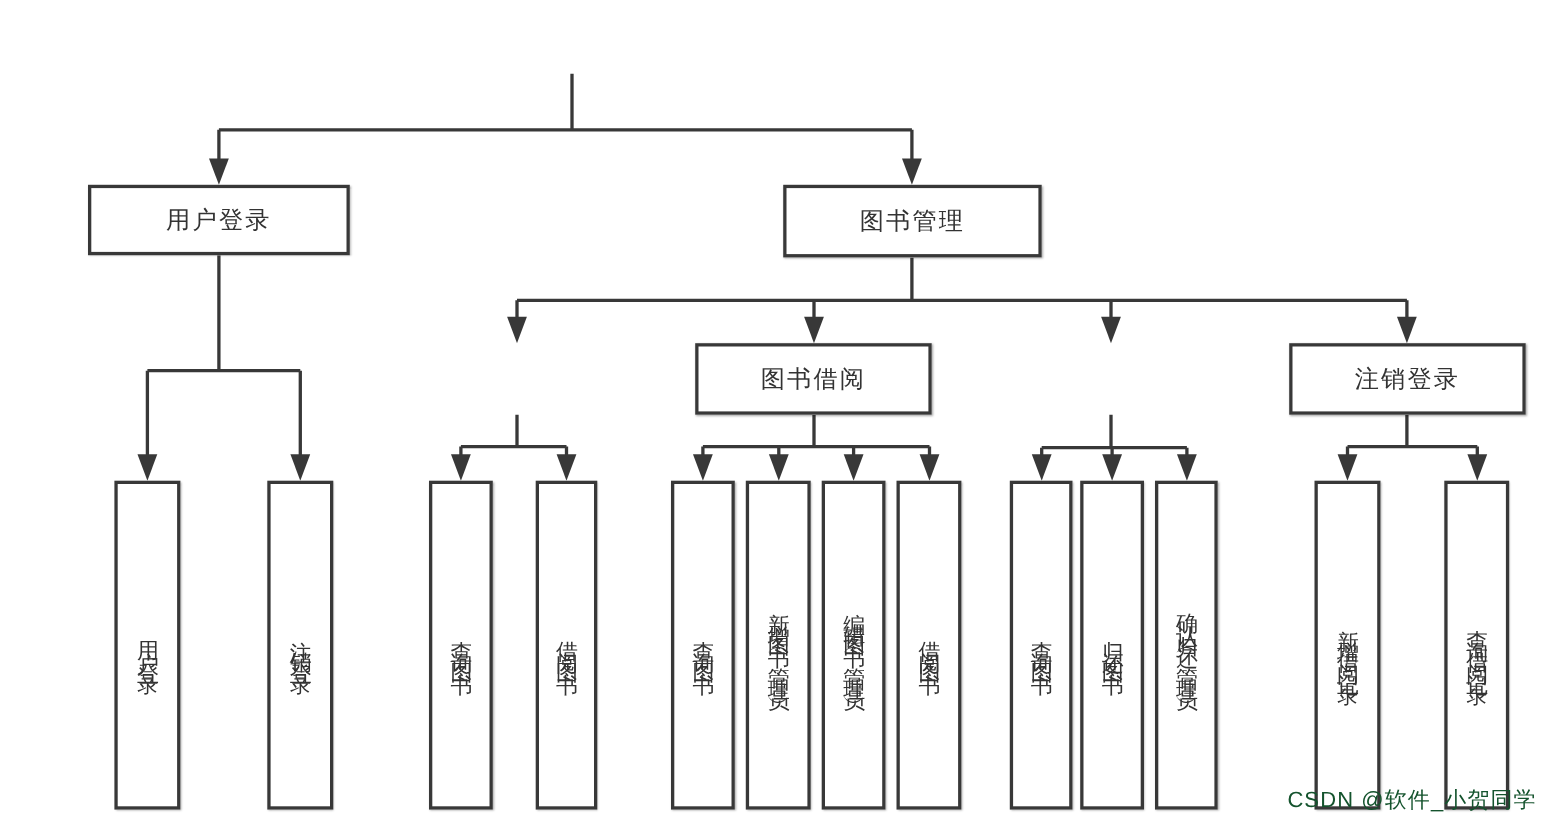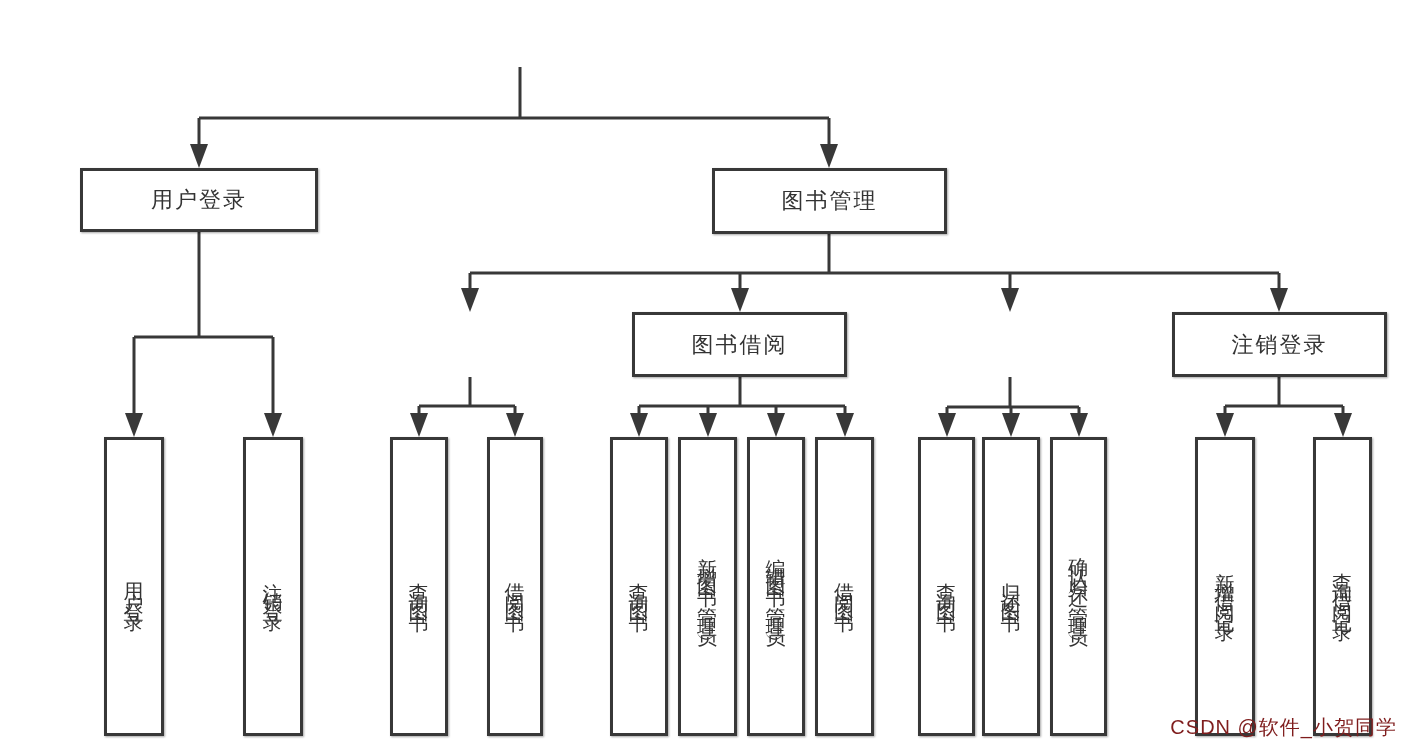--- a/index.html
+++ b/index.html
@@ -13,21 +13,21 @@
     z-index:2;font-size:22px;letter-spacing:2px;color:#333333;white-space:nowrap;
   }
   .box.title{font-size:23px;}
   .vbox{
     writing-mode:vertical-rl;text-orientation:mixed;
     font-size:20px;letter-spacing:10px;white-space:normal;
     line-height:1;padding:4px 0;
   }
   .watermark{
     position:absolute;top:714px;right:8px;z-index:3;
-    font-size:20px;color:#7f1d1d;letter-spacing:1px;white-space:nowrap;
+    font-size:20px;color:#14532d;letter-spacing:1px;white-space:nowrap;
   }
 </style>
 </head>
 <body>
 
 <div class="canvas">
 
   <svg class="wires" width="1405" height="747" viewBox="0 0 1405 747">
     <g stroke="#383838" stroke-width="3" fill="#383838">
       <path d="M520 67 V118 M199 118 H829 M199 118 V150 M829 118 V150" fill="none"></path>

